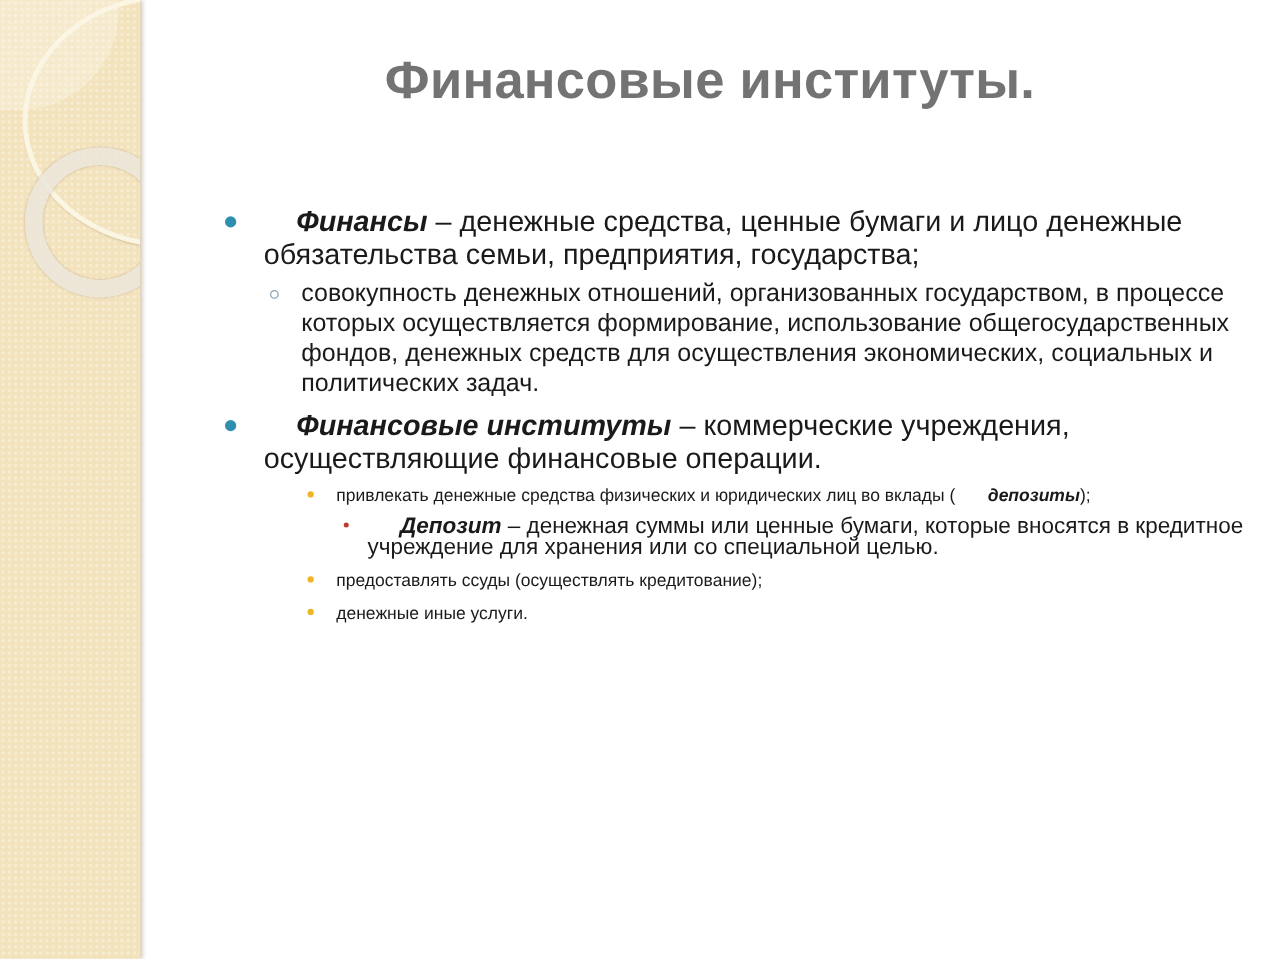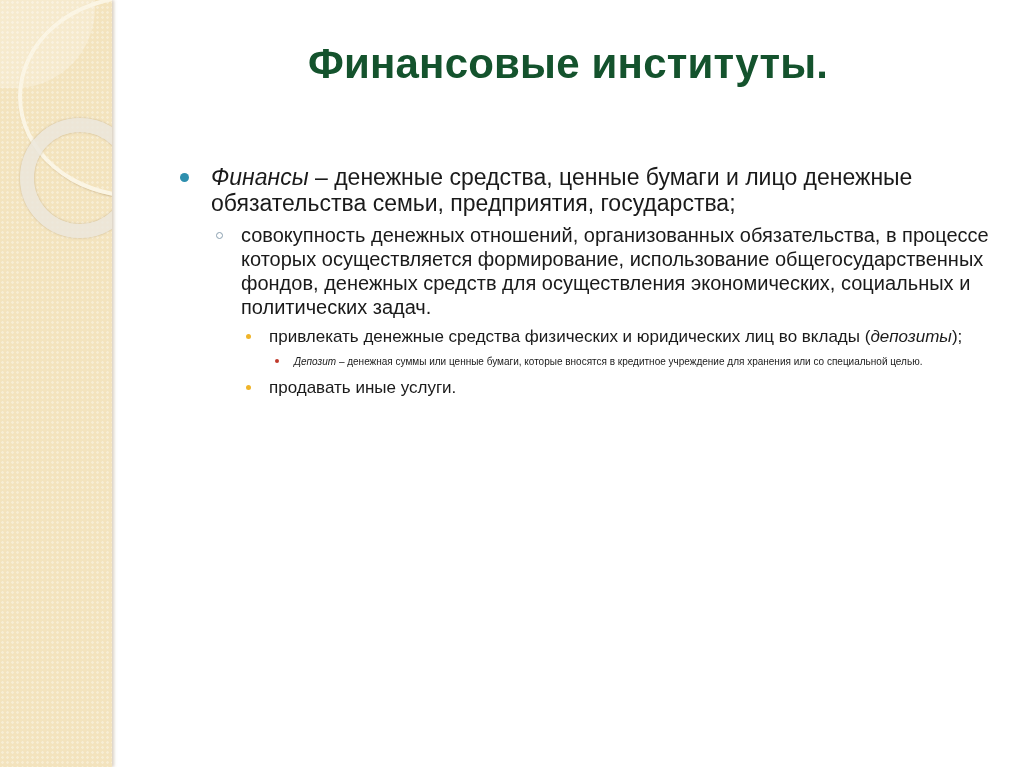--- a/index.html
+++ b/index.html
@@ -33,36 +33,36 @@
   .top-haze {
     position: absolute; left: 0; top: 0; width: 95px; height: 88px;
     background: rgba(255,255,255,0.25);
     border-bottom-right-radius: 80px;
   }
   .title {
     position: absolute; left: 0; right: 0; top: 40px;
     margin-left: 112px;
     text-align: center;
     font-size: 42px; font-weight: bold;
-    color: #14532d;
+    color: #737373;
     letter-spacing: 0.2px;
   }
   .content {
     position: absolute; left: 180px; top: 164px; width: 820px;
   }
   .l1 { position: relative; padding-left: 31px; font-size: 23px; line-height: 26px; margin-bottom: 7px; }
   .l2 { position: relative; padding-left: 61px; font-size: 20px; line-height: 24px; margin-bottom: 8px; }
-  .l3 { position: relative; padding-left: 89px; font-size: 17px; line-height: 20px; margin-bottom: 6px; }
-  .l4 { position: relative; padding-left: 114px; font-size: 10px; line-height: 17px; margin-bottom: 8px; }
+  .l3 { position: relative; padding-left: 89px; font-size: 14px; line-height: 20px; margin-bottom: 6px; }
+  .l4 { position: relative; padding-left: 114px; font-size: 18px; line-height: 17px; margin-bottom: 8px; }
   .bullet { position: absolute; }
   .b1 { left: 0; top: 9px; width: 9px; height: 9px; border-radius: 50%; background: #2e8fae; }
   .b2 { left: 36px; top: 9px; width: 5px; height: 5px; border-radius: 50%; border: 1px solid #8aa0b0; }
   .b3 { left: 66px; top: 7px; width: 5px; height: 5px; border-radius: 50%; background: #f0b429; }
   .b4 { left: 95px; top: 6px; width: 4px; height: 4px; border-radius: 50%; background: #c0392b; }
-  .bi { font-weight: normal; font-style: italic; }
+  .bi { font-weight: bold; font-style: italic; margin-left: 26px; }
   .gap-top { margin-top: 6px; }
 </style>
 </head>
 <body>
 
 <div class="side-panel">
   <div class="top-haze"></div>
   <div class="circle-big"></div>
   <div class="circle-small"></div>
 </div>
@@ -71,33 +71,41 @@
 
 <div class="content">
 
   <div class="l1">
     <span class="bullet b1"></span>
     <span class="bi">Финансы</span><span> – денежные средства, ценные бумаги и лицо денежные обязательства семьи, предприятия, государства;</span>
   </div>
 
   <div class="l2">
     <span class="bullet b2"></span>
-    <span>совокупность денежных отношений, организованных обязательства, в процессе которых осуществляется формирование, использование общегосударственных фондов, денежных средств для осуществления экономических, социальных и политических задач.</span>
+    <span>совокупность денежных отношений, организованных государством, в процессе которых осуществляется формирование, использование общегосударственных фондов, денежных средств для осуществления экономических, социальных и политических задач.</span>
   </div>
 
+  <div class="l1 gap-top">
+    <span class="bullet b1"></span>
+    <span class="bi">Финансовые институты</span><span> – коммерческие учреждения, осуществляющие финансовые операции.</span>
+  </div>
 
 
   <div class="l3">
     <span class="bullet b3"></span>
     <span>привлекать денежные средства физических и юридических лиц во вклады (</span><span class="bi">депозиты</span><span>);</span>
   </div>
 
   <div class="l4">
     <span class="bullet b4"></span>
     <span class="bi">Депозит</span><span> – денежная суммы или ценные бумаги, которые вносятся в кредитное учреждение для хранения или со специальной целью.</span>
   </div>
 
   <div class="l3">
     <span class="bullet b3"></span>
-    <span>продавать иные услуги.</span>
+    <span>предоставлять ссуды (осуществлять кредитование);</span>
+  </div>
+  <div class="l3">
+    <span class="bullet b3"></span>
+    <span>денежные иные услуги.</span>
   </div>
 
 </div>
 
 </body></html>

